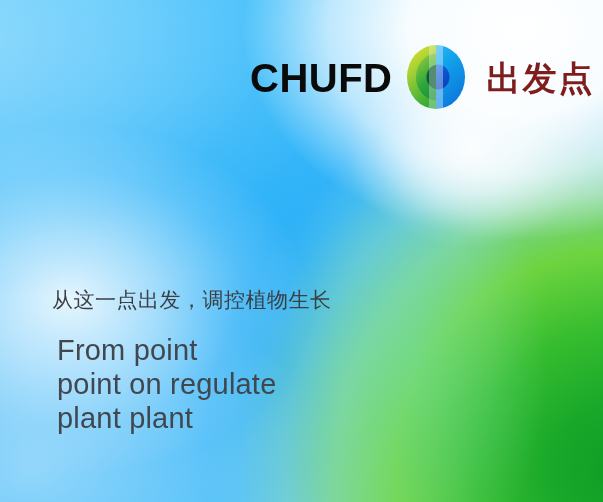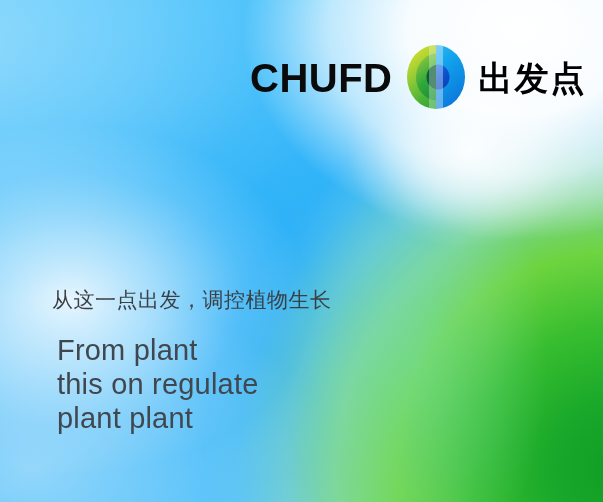--- a/index.html
+++ b/index.html
@@ -136,24 +136,25 @@
     margin: 0 12px 0 14px;
     flex: 0 0 auto;
     display: block;
   }
 
   .cn-name {
     font-family: "DejaVu Sans", "Liberation Sans", sans-serif;
     font-size: 34px;
     font-weight: 700;
     letter-spacing: 2px;
-    color: #000000;
+    color: #7f1d1d;
     line-height: 1;
     white-space: nowrap;
     margin-top: 1px;
+    margin-left: 8px;
   }
 
   
   .tagline-cn {
     position: absolute;
     left: 52px;
     top: 286px;
     font-family: "DejaVu Sans", "Liberation Sans", sans-serif;
     font-size: 21px;
     font-weight: 400;
@@ -241,18 +242,18 @@
         <rect x="30" y="0" width="7" height="66" fill="#ffffff" opacity="0.10"></rect>
       </svg>
     </span>
 
     <span class="cn-name">出发点</span>
   </div>
 
   <div class="tagline-cn">从这一点出发，调控植物生长</div>
 
   <div class="tagline-en">
-    <div>From plant</div>
-    <div>this on regulate</div>
+    <div>From point</div>
+    <div>point on regulate</div>
     <div>plant plant</div>
   </div>
 
 </div>
 
 </body></html>

